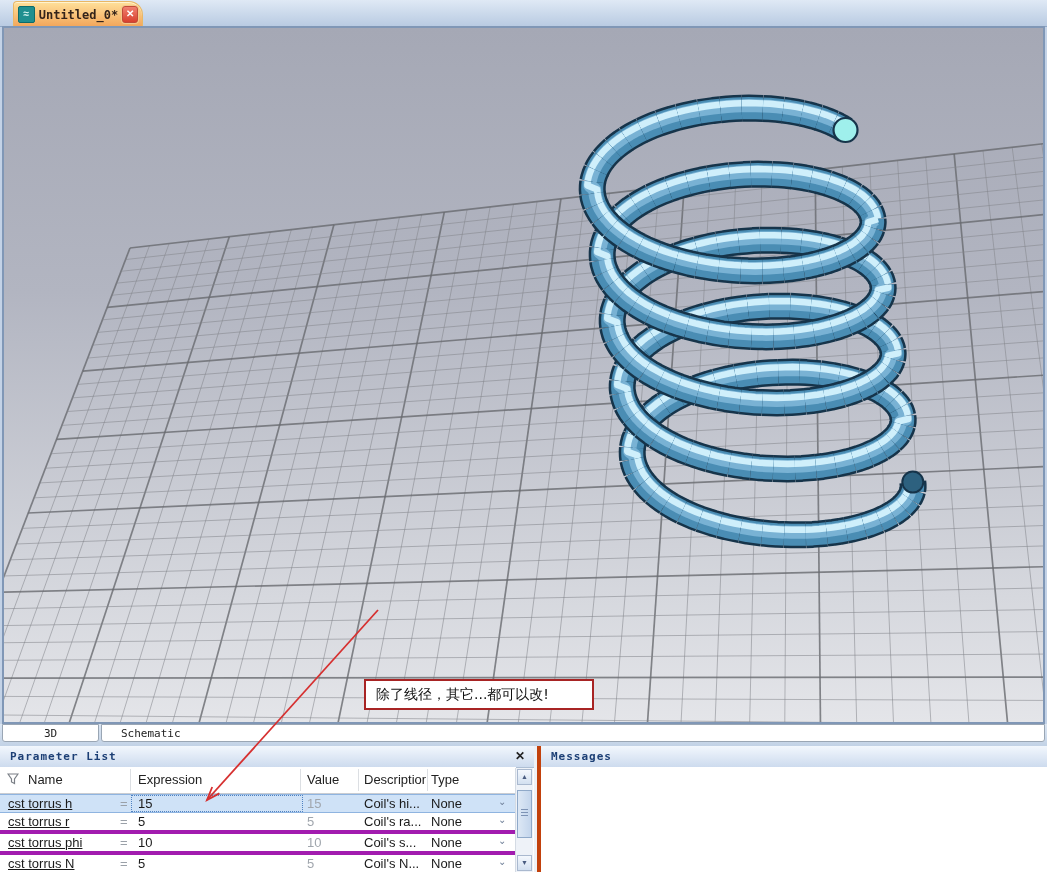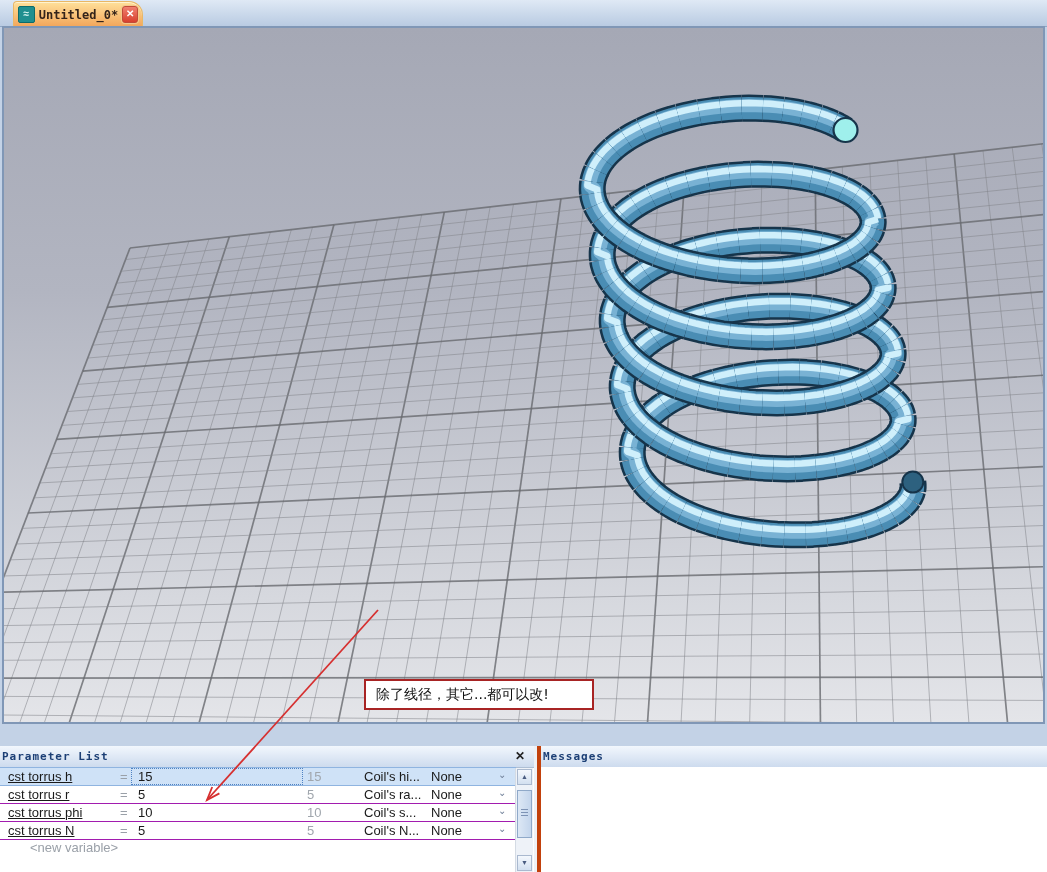--- a/index.html
+++ b/index.html
@@ -44,40 +44,40 @@
     box-sizing:border-box;font-family:"DejaVu Sans Mono",monospace;font-size:11px;color:#222;
     display:flex;align-items:center;border-radius:0 0 3px 3px;}
   .vtab.t3d{left:2px;width:97px;justify-content:center;}
   .vtab.tsch{left:101px;width:944px;padding-left:19px;}
 
   
   .panels{position:absolute;left:0;top:746px;width:1047px;height:126px;background:#eef1f6;}
   .panel-header{height:21px;background:linear-gradient(#f2f7fd,#cddbee);
     border-bottom:1px solid #aebfd4;display:flex;align-items:center;position:relative;}
   .panel-title{font-family:"DejaVu Sans Mono",monospace;font-size:11px;font-weight:bold;
-    color:#1c3f75;padding-left:2px;letter-spacing:1px;}
+    color:#1c3f75;padding-left:10px;letter-spacing:1px;}
   .panel-close{position:absolute;right:7px;top:3px;width:14px;height:14px;color:#222;
     font-size:12px;font-weight:bold;line-height:14px;text-align:center;}
 
   .param-panel{position:absolute;left:0;top:0;width:534px;height:126px;background:#fff;}
   .msg-panel{position:absolute;left:537px;top:0;width:510px;height:126px;background:#fff;
     border-left:4px solid #c2410c;}
   .msg-body{position:absolute;left:0;top:21px;width:510px;height:105px;background:#fff;}
 
   
   .tbl{position:absolute;left:0;top:21px;width:516px;height:105px;overflow:hidden;background:#fff;}
   .thead{position:relative;height:26px;border-bottom:1px solid #c9ccd1;font-size:13px;color:#222;}
   .thead span{position:absolute;top:5px;white-space:nowrap;overflow:hidden;}
   .col-sep{position:absolute;top:2px;height:22px;width:1px;background:#dcdfe3;}
   .funnel{position:absolute;left:7px;top:6px;width:12px;height:12px;}
   .h-name{left:28px;width:100px;} .h-expr{left:138px;width:158px;}
   .h-val{left:307px;width:50px;}  .h-desc{left:364px;width:62px;}
   .h-type{left:431px;width:80px;}
 
-  .row{position:relative;height:17px;font-size:13px;color:#1a1a1a;border-bottom:1px solid #a21caf;}
+  .row{position:relative;height:17px;font-size:13px;color:#1a1a1a;border-bottom:4px solid #a21caf;}
   .row .c{position:absolute;top:1px;white-space:nowrap;overflow:hidden;}
   .c-name{left:8px;width:108px;text-decoration:underline;}
   .c-eq{left:120px;width:12px;color:#9aa0a8;}
   .c-expr{left:138px;width:158px;}
   .c-val{left:307px;width:50px;color:#a0a6ad;}
   .c-desc{left:364px;width:62px;}
   .c-type{left:431px;width:62px;}
   .c-chev{left:498px;width:16px;color:#6e7f98;font-size:10px;top:2px;}
   .row.selected{background:#cfe2f7;border-top:1px solid #8fb4e0;border-bottom:1px solid #8fb4e0;}
   .row.selected .sel-box{position:absolute;left:131px;top:0px;width:170px;height:15px;
@@ -982,30 +982,52 @@
         <path d="M749.6,462.4L756.8,463.2L764.1,463.7L771.4,464.1" stroke="#79b2d4" stroke-width="13" fill="none" stroke-linecap="butt" stroke-linejoin="round"></path>
         <path d="M749.8,460.0L757.1,460.7L764.3,461.2L771.5,461.6" stroke="#cfeffb" stroke-width="6.5" fill="none" stroke-linecap="butt" stroke-linejoin="round"></path>
         <circle cx="910.8160145764316" cy="480.0246180267321" r="10.5" fill="#2d617f" stroke="#16344a" stroke-width="2"></circle>
         <circle cx="843.5115057222525" cy="128" r="12" fill="#9ff0ec" stroke="#16344a" stroke-width="2.2"></circle>
       </svg>
     <div class="callout">
       <span>除了线径，其它...都可以改!</span>
     </div>
   </div>
 
+  <div class="viewtabs">
+    <div class="vtab t3d">
+      <span>3D</span>
+    </div>
+    <div class="vtab tsch">
+      <span>Schematic</span>
+    </div>
+  </div>
 
   <div class="panels">
 
     <div class="param-panel">
       <div class="panel-header">
         <span class="panel-title">Parameter List</span>
         <span class="panel-close">✕</span>
       </div>
 
       <div class="tbl">
+        <div class="thead">
+          <svg class="funnel" viewBox="0 0 12 12">
+            <path d="M1 1 H11 L7.5 6 V10.5 L4.5 9 V6 Z" fill="none" stroke="#7a7f86" stroke-width="1.2"></path>
+          </svg>
+          <span class="h-name">Name</span>
+          <span class="h-expr">Expression</span>
+          <span class="h-val">Value</span>
+          <span class="h-desc">Description</span>
+          <span class="h-type">Type</span>
+          <div class="col-sep" style="left:130px"></div>
+          <div class="col-sep" style="left:300px"></div>
+          <div class="col-sep" style="left:358px"></div>
+          <div class="col-sep" style="left:427px"></div>
+        </div>
         <div id="param-rows">
             <div class="row selected">
               <span class="c c-name">cst torrus h</span>
               <span class="c c-eq">=</span>
               <span class="c c-expr">15</span>
               <span class="c c-val">15</span>
               <span class="c c-desc">Coil's hi...</span>
               <span class="c c-type">None</span>
               <span class="c c-chev">⌄</span>
               <div class="sel-box"></div>

